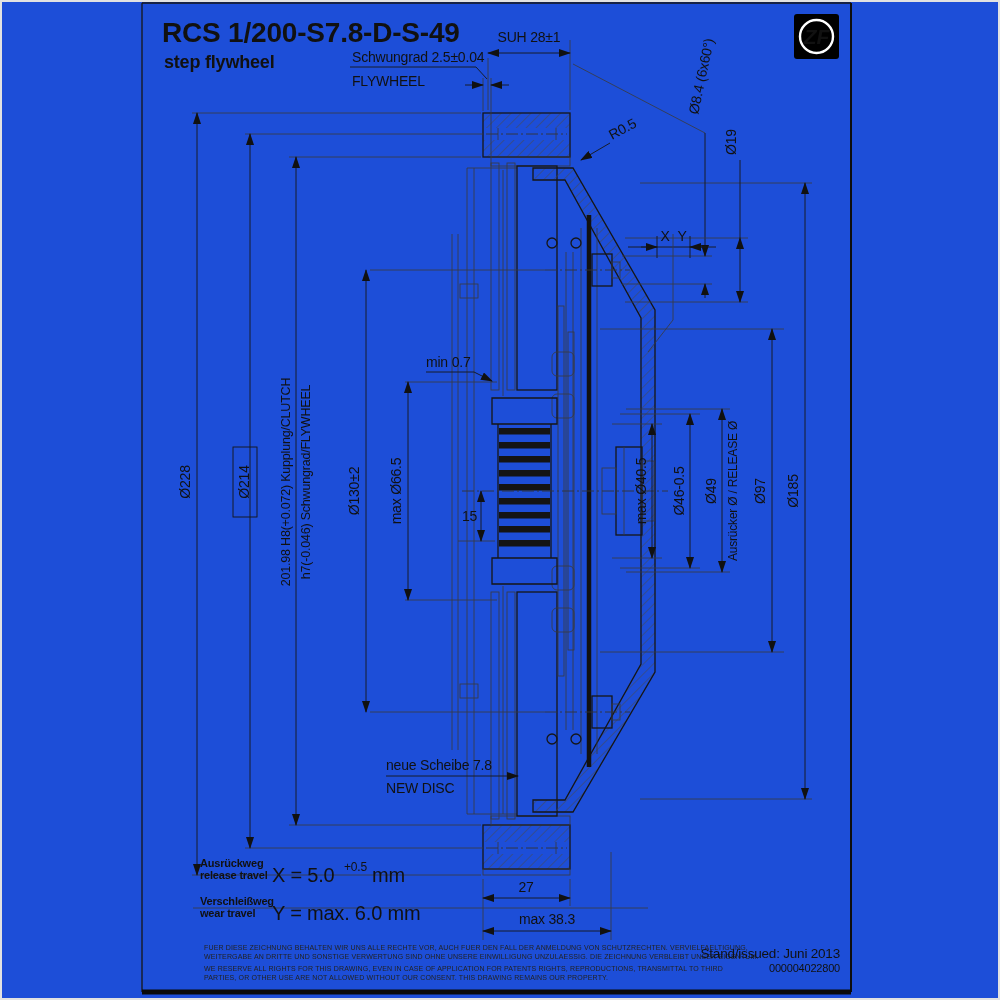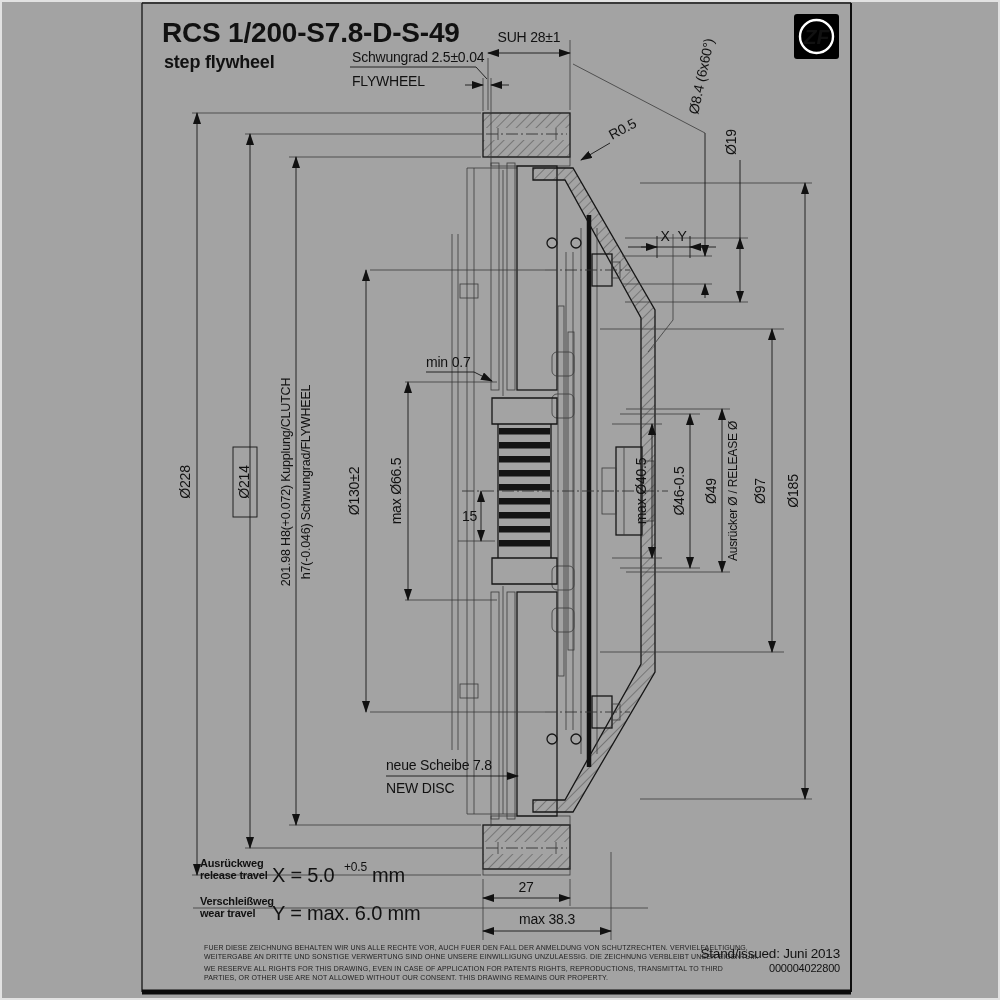--- a/index.html
+++ b/index.html
@@ -1,16 +1,16 @@
 <!DOCTYPE html>
 <html><head>
 <meta charset="utf-8">
 <style>
   html,body{margin:0;padding:0;background:#ffffff;}
-  #stage{position:relative;width:1000px;height:1000px;background:#a3a3a3;overflow:hidden;
+  #stage{position:relative;width:1000px;height:1000px;background:#1d4ed8;overflow:hidden;
          font-family:"Liberation Sans", sans-serif;}
   svg text{fill:#111;font-family:"Liberation Sans", sans-serif;letter-spacing:-0.2px;}
   .thin{stroke:#3a3a3a;stroke-width:0.8;fill:none;}
   .med{stroke:#161616;stroke-width:1.3;fill:none;}
   .thick{stroke:#0e0e0e;stroke-width:2;fill:none;}
   .dim{stroke:#161616;stroke-width:0.9;fill:none;}
   .cl{stroke:#333;stroke-width:0.9;fill:none;stroke-dasharray:12 3 2 3;}
   .lbl{font-size:14px;}
   .lbl-s{font-size:12px;}
   .fit{font-size:12.5px;}

